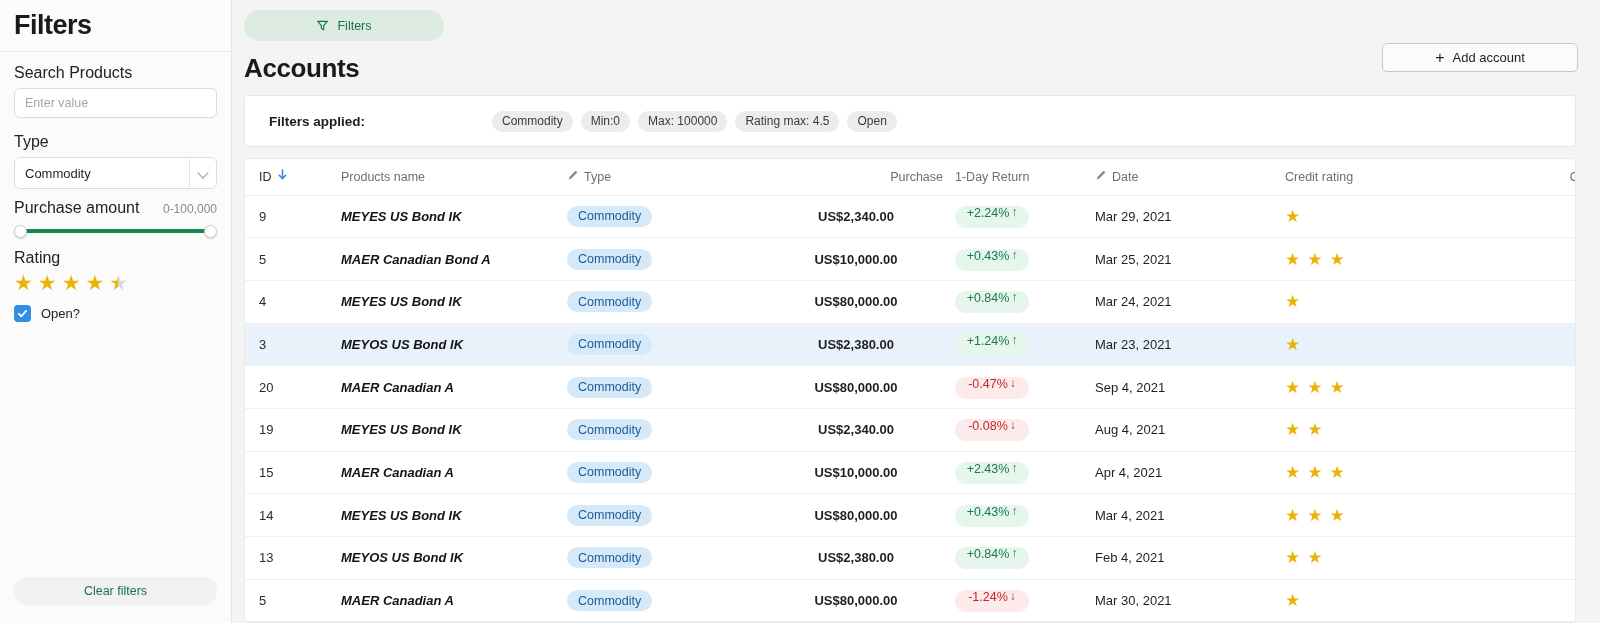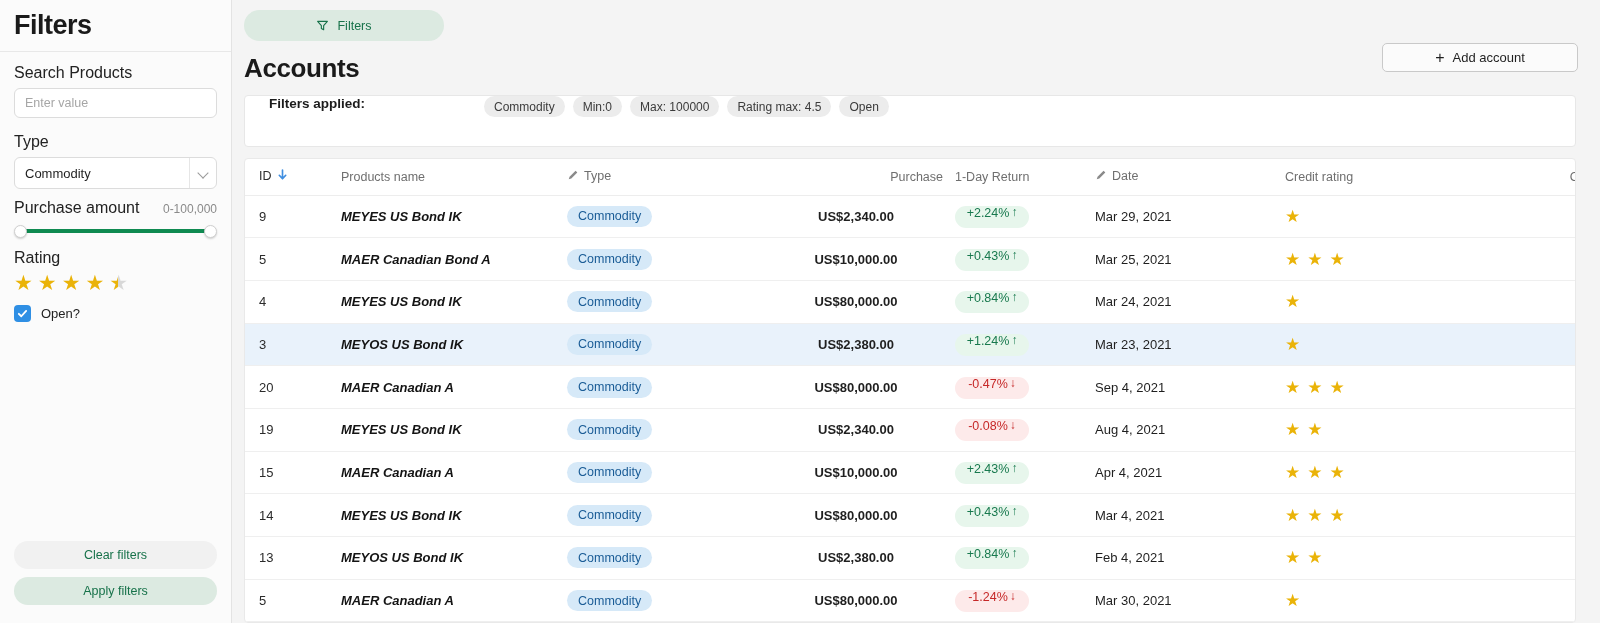--- a/index.html
+++ b/index.html
@@ -133,21 +133,21 @@
     font-size: 13px; color: #1f1f1f;
     font-family: "Liberation Sans", sans-serif;
     position: absolute; right: 22px; top: 43px;
   }
   .plus { font-size: 16px; line-height: 1; font-weight: 400; }
   .panel {
     margin-top: 11px; background: #fff; border: 1px solid #e7e7e7;
     border-radius: 4px;
   }
   .filters-applied {
-    height: 50px; display: flex; align-items: flex-start; padding: 0 24px; gap: 0;
+    height: 50px; display: flex; align-items: center; padding: 0 24px; gap: 8px;
   }
   .fa-label { font-size: 13.5px; font-weight: 700; color: #1c1c1c; width: 215px; }
   .chips { display: flex; gap: 8px; align-items: center; }
   .chip {
     background: #ececec; border-radius: 11px; height: 21px;
     padding: 0 10px; display: flex; align-items: center;
     font-size: 12px; color: #3b3b3b; white-space: nowrap;
   }
 
   
@@ -155,21 +155,21 @@
     margin-top: 11px; background: #fff; border: 1px solid #e9e9e9;
     border-radius: 4px; overflow: hidden;
   }
   table { width: 100%; border-collapse: collapse; table-layout: fixed; }
   thead th {
     font-size: 12.5px; font-weight: 400; color: #6f6f6f;
     text-align: left; height: 36px; padding: 0;
     border-bottom: 1px solid #ededed;
     vertical-align: middle;
   }
-  .th-inner { display: flex; gap: 5px; }
+  .th-inner { display: flex; align-items: center; gap: 5px; }
   .th-inner.right { justify-content: flex-end; }
   .th-inner.center { justify-content: center; }
   tbody td {
     height: 42.7px; padding: 0; font-size: 13px; color: #1f1f1f;
     border-bottom: 1px solid #efefef; vertical-align: middle;
   }
   tbody tr.selected td { background: #e9f2fb; }
   .c-id { width: 96px; padding-left: 14px !important; color: #2b2b2b; }
   .c-name { width: 226px; font-weight: 700; color: #141414; font-style: italic; }
   .c-type { width: 202px; }
@@ -250,21 +250,20 @@
           <svg width="11" height="11" viewBox="0 0 12 12" aria-hidden="true">
             <path d="M2 6.3 L4.7 9 L10 3.2" fill="none" stroke="#ffffff" stroke-width="2" stroke-linecap="round" stroke-linejoin="round"></path>
           </svg>
         </span>
         <span class="check-label">Open?</span>
       </div>
     </div>
 
     <div class="sidebar-footer">
       <button class="pill-btn clear">Clear filters</button>
-      <button class="pill-btn apply">Apply filters</button>
     </div>
   </aside>
 
   <main class="main">
 
     <button class="filters-btn">
       <span>
         <svg class="funnel" width="13" height="13" viewBox="0 0 16 16" aria-hidden="true">
           <path d="M2 3 H14 L9.4 8.2 V13.2 L6.6 11.6 V8.2 Z" fill="none" stroke="#17724a" stroke-width="1.4" stroke-linejoin="round"></path>
         </svg>

